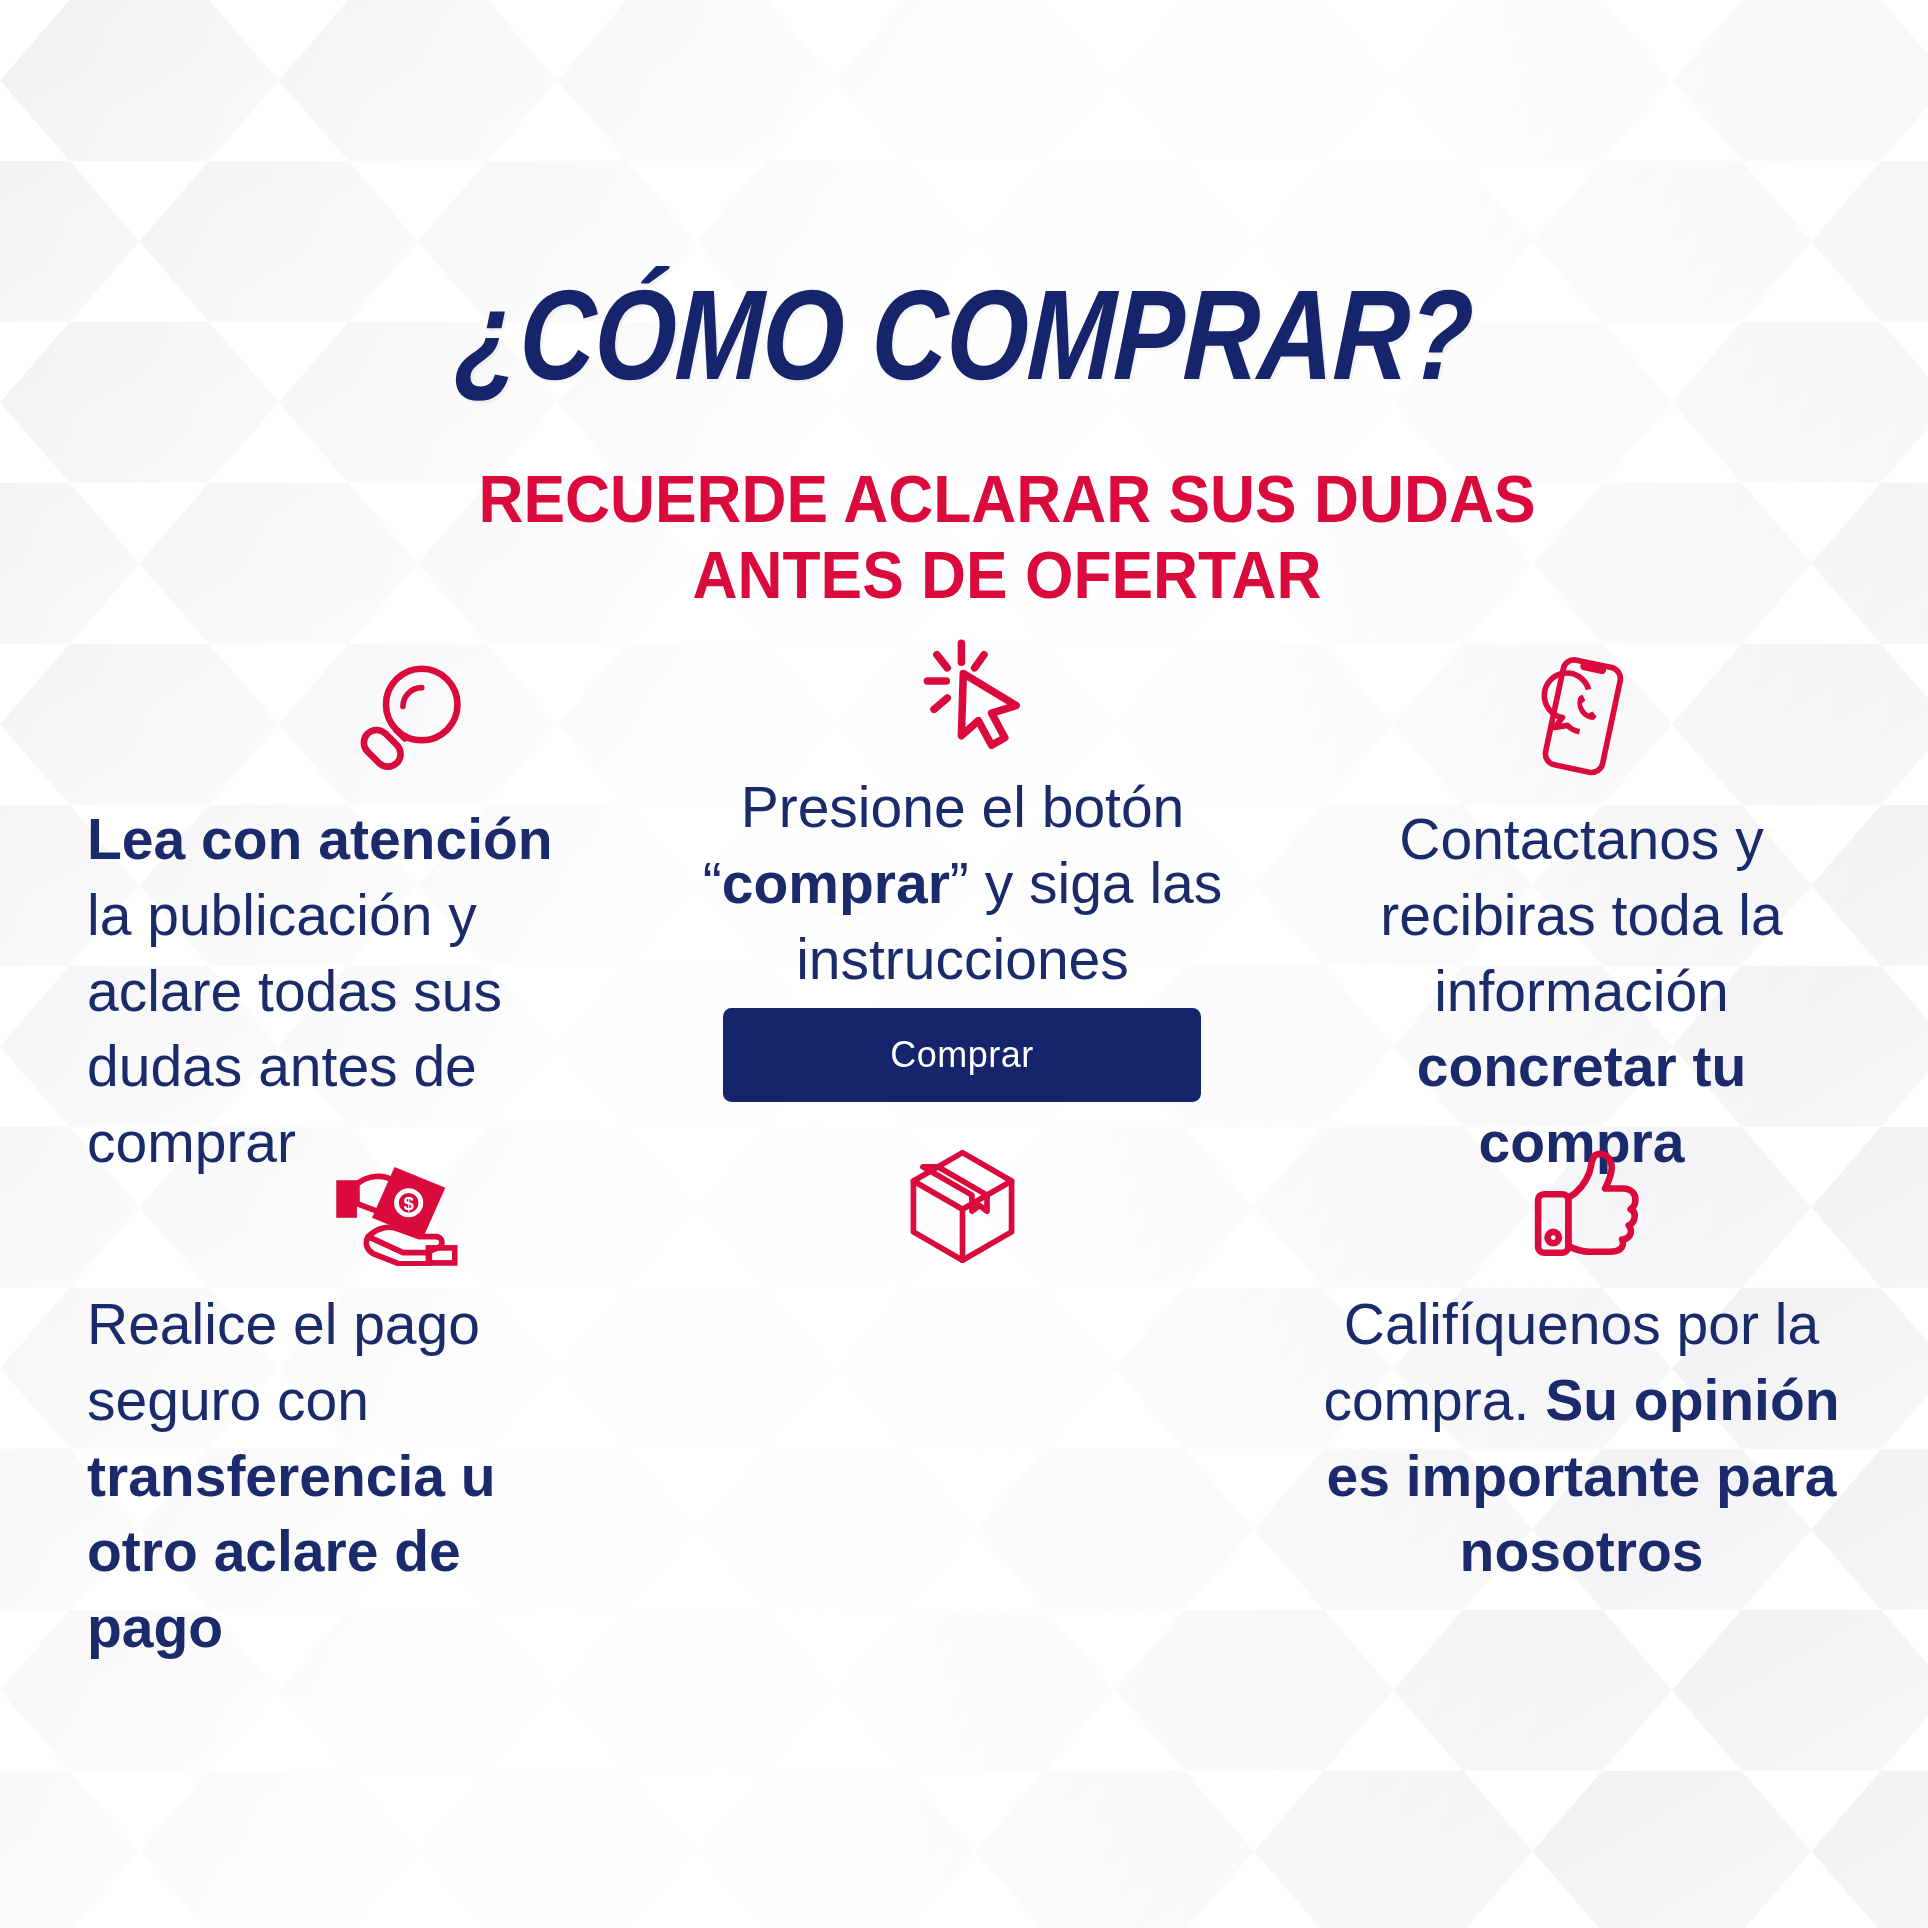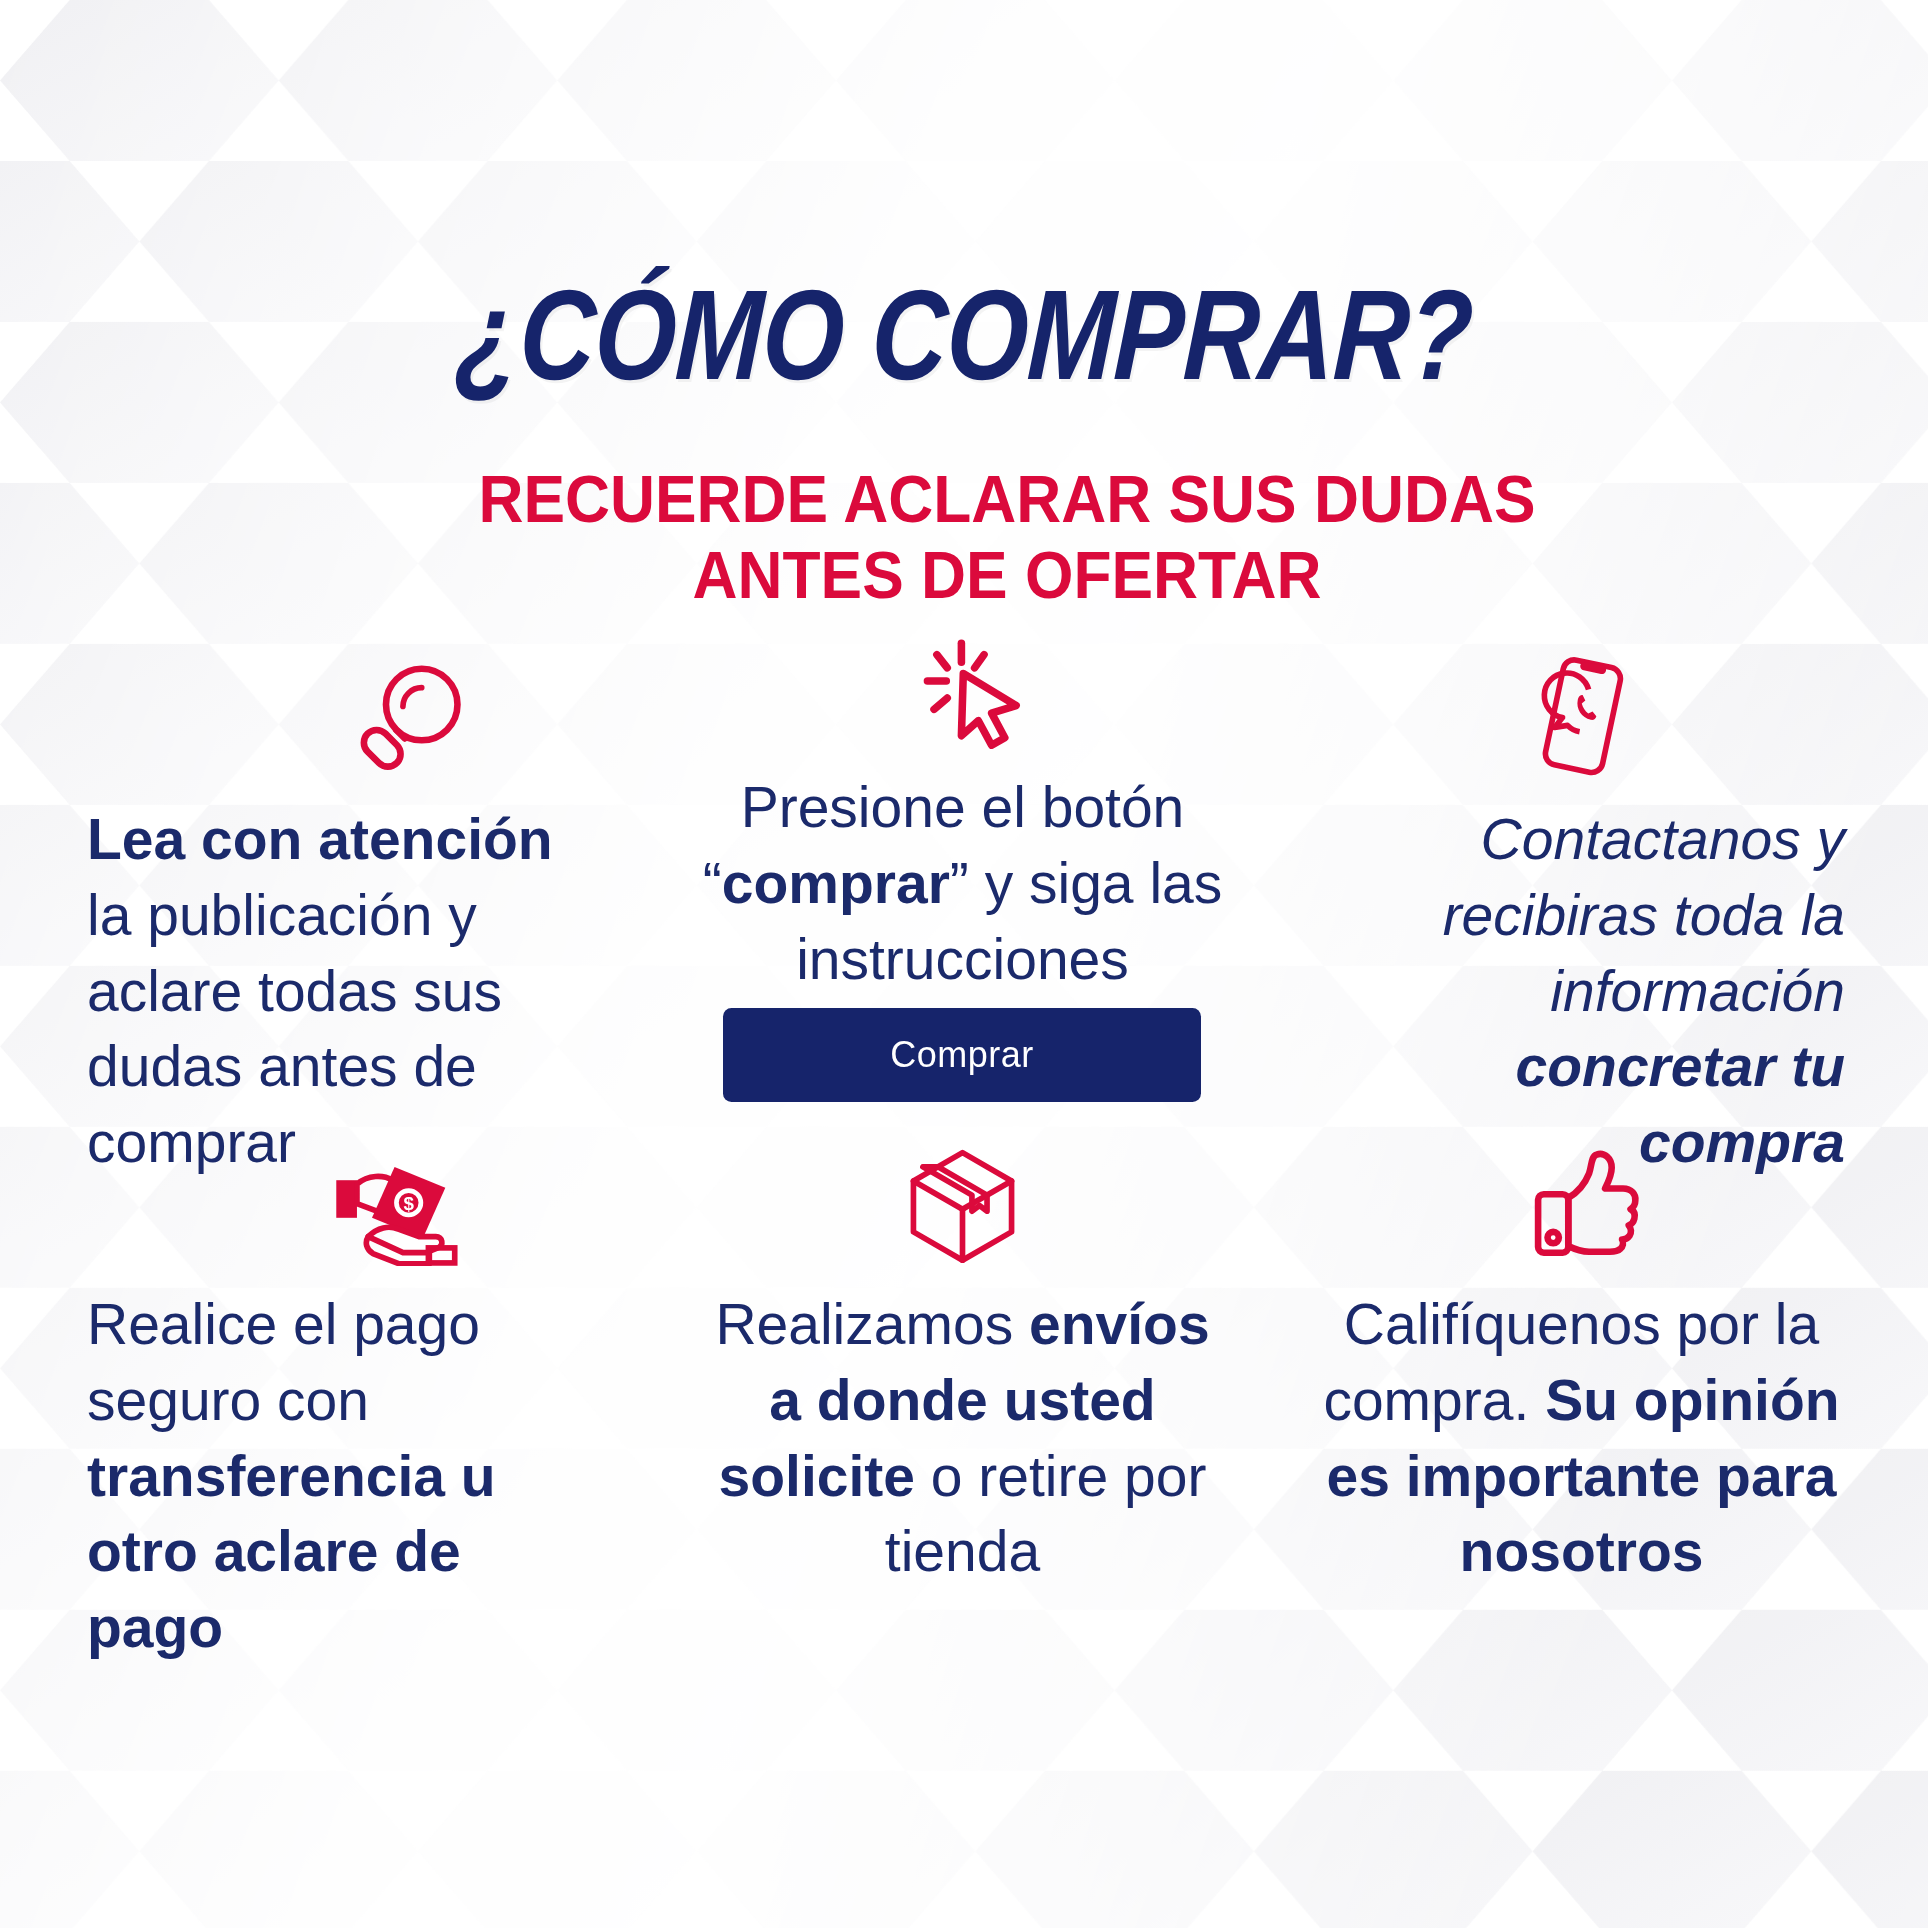--- a/index.html
+++ b/index.html
@@ -90,21 +90,21 @@
     font-family: "Liberation Sans", sans-serif;
     font-size: 57px;
     line-height: 1.33;
     color: #1B2A6B;
     font-weight: 400;
     margin-top: 21px;
   }
   .card-text b { font-weight: 700; }
 
   .t-center { text-align: center; }
-  .t-right  { text-align: right; font-style: italic; }
+  .t-right  { text-align: center; }
   .t-left   { text-align: left; }
 
   
   #card-read     { left: 87px;   top: 659px;  width: 513px; }
   #card-buy      { left: 699px;  top: 627px;  width: 527px; }
   #card-contact  { left: 1318px; top: 659px;  width: 527px; }
 
   
   #card-pay      { left: 87px;   top: 1144px; width: 513px; }
   #card-ship     { left: 699px;  top: 1144px; width: 527px; }
@@ -253,21 +253,20 @@
     <div class="icon-box">
       <svg width="117" height="121" viewBox="0 0 124 128">
         <g fill="none" stroke="#DB0A3C" stroke-width="6" stroke-linejoin="round" stroke-linecap="round">
           <polygon points="62,8 114,38 114,92 62,122 10,92 10,38"></polygon>
           <polyline points="10,38 62,68 114,38"></polyline>
           <line x1="62" y1="68" x2="62" y2="122"></line>
           <path d="M36 23 L88 53 L88 70 L80 64 L72 70 L72 53 L20 23 Z"></path>
         </g>
       </svg>
     </div>
-    <div class="card-text t-center">Realizamos <b>envíos a donde usted solicite</b> o retire por tienda</div>
   </div>
 
   <div class="card" id="card-rate">
     <div class="icon-box">
       <svg width="117" height="121" viewBox="0 0 124 128">
         <g fill="none" stroke="#DB0A3C" stroke-width="7" stroke-linejoin="round" stroke-linecap="round">
           <rect x="16" y="52" width="32" height="62" rx="6"></rect>
           <circle cx="32" cy="98" r="6"></circle>
           <path d="M48 56 c10 -6 18 -16 22 -26 c3 -8 2 -18 8 -20 c8 -3 16 4 16 14
                    c0 8 -4 16 -7 22 h19 c9 0 14 6 13 13 c0 4 -2 7 -5 9 c4 2 5 6 4 10

